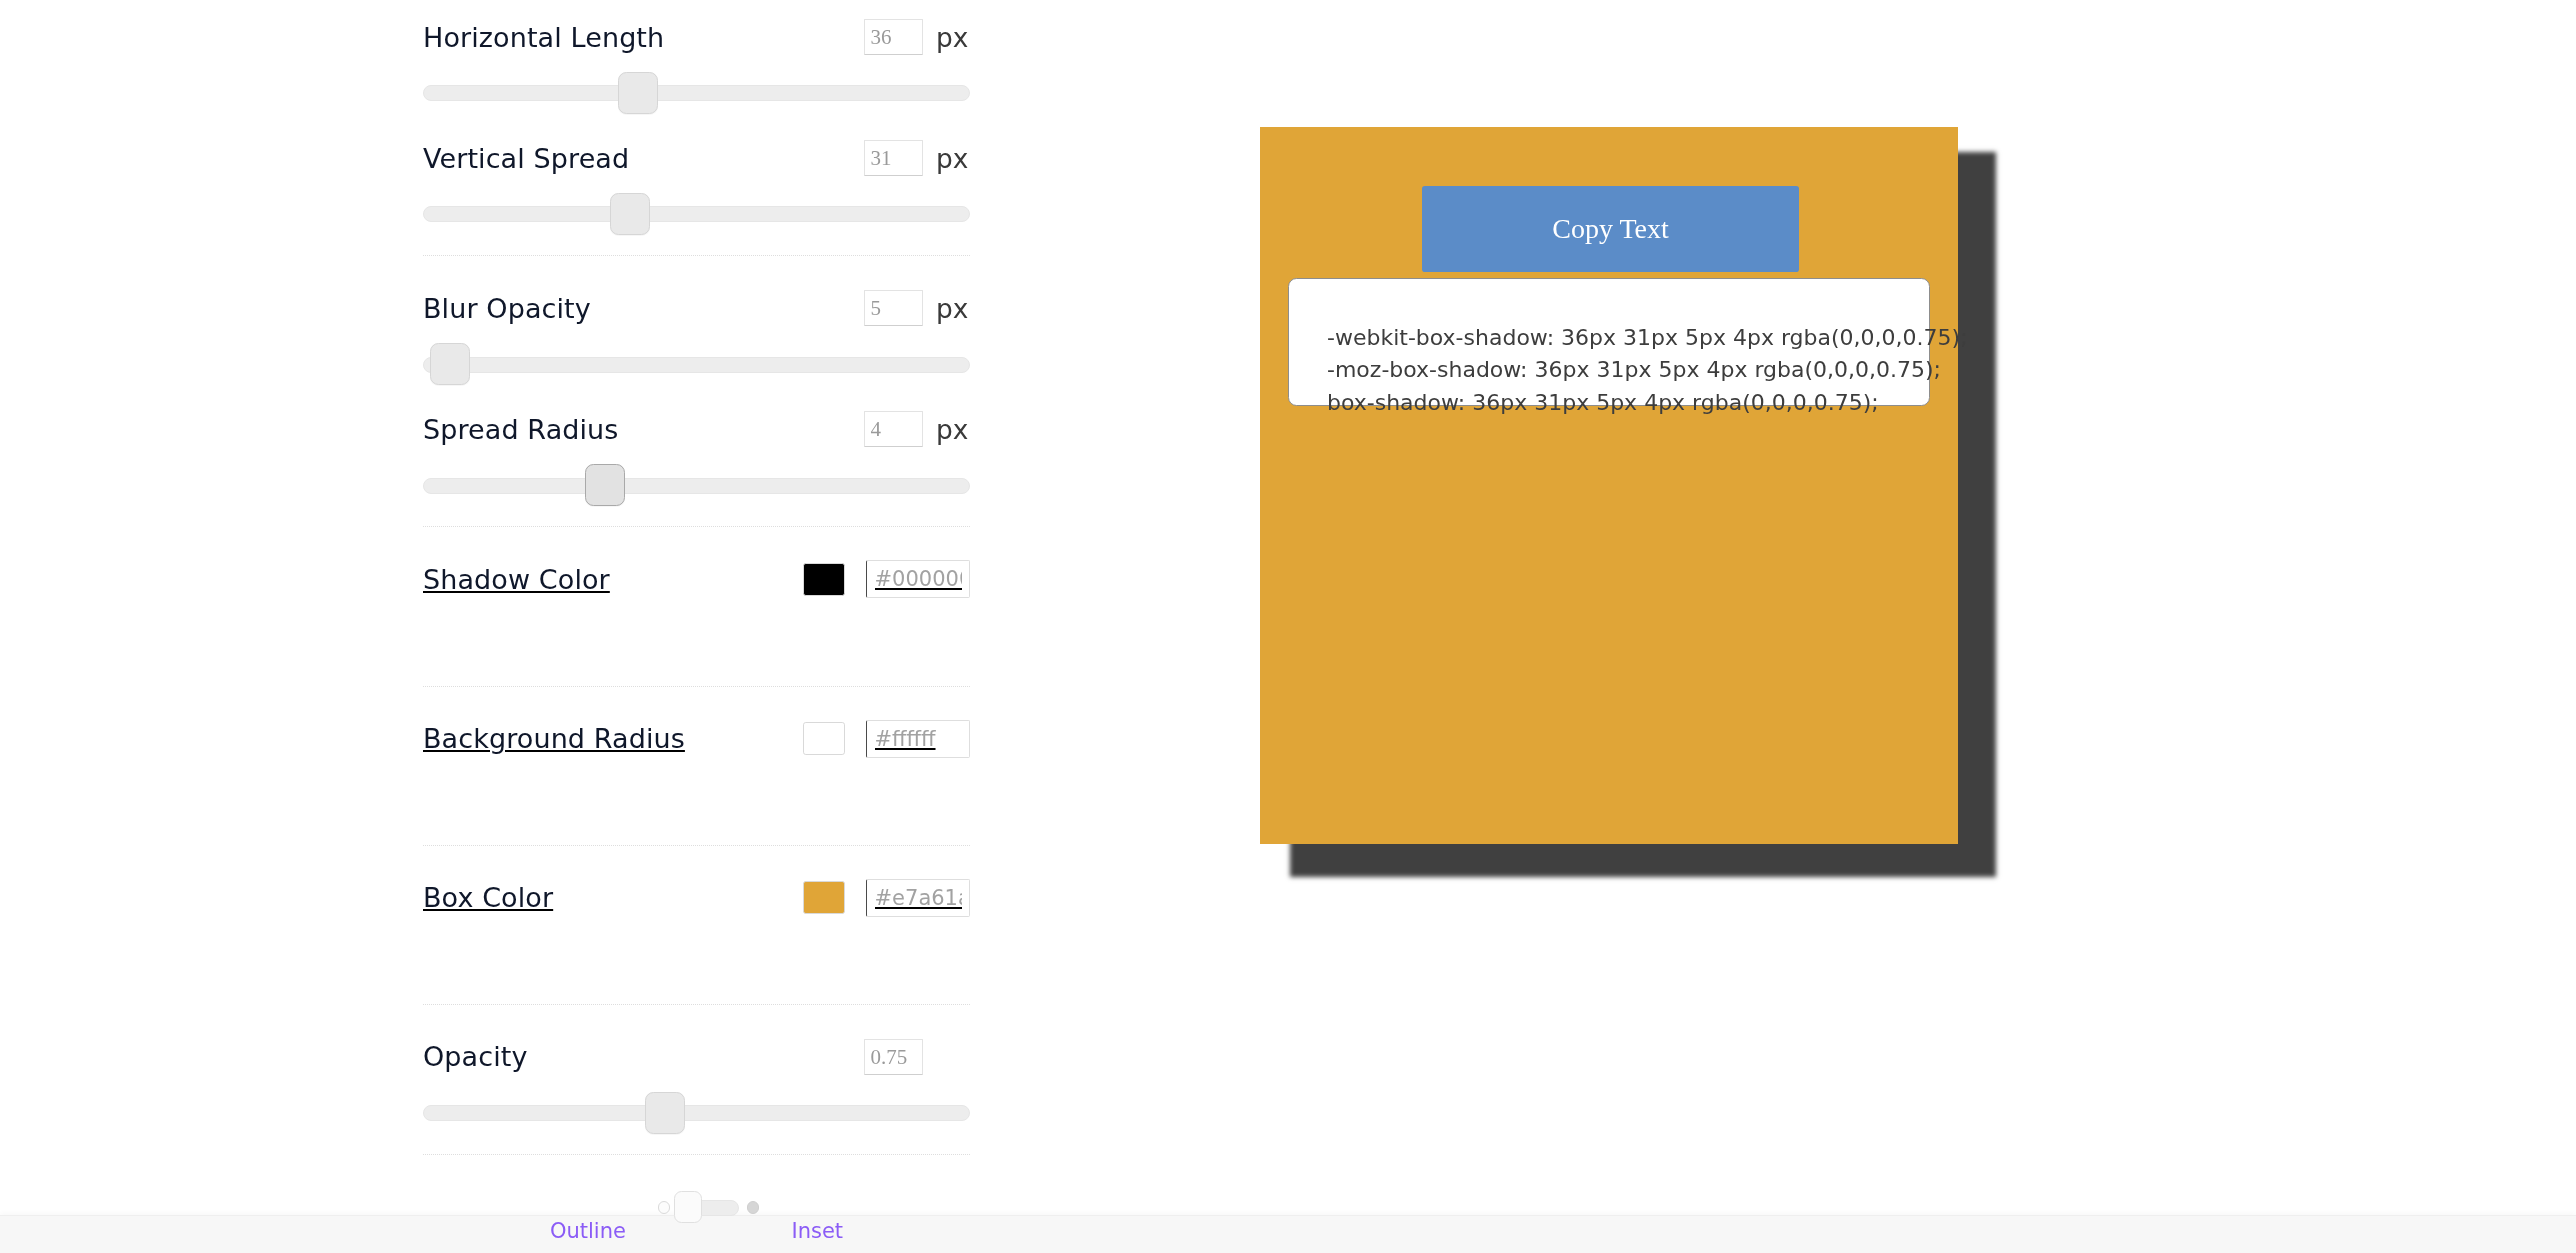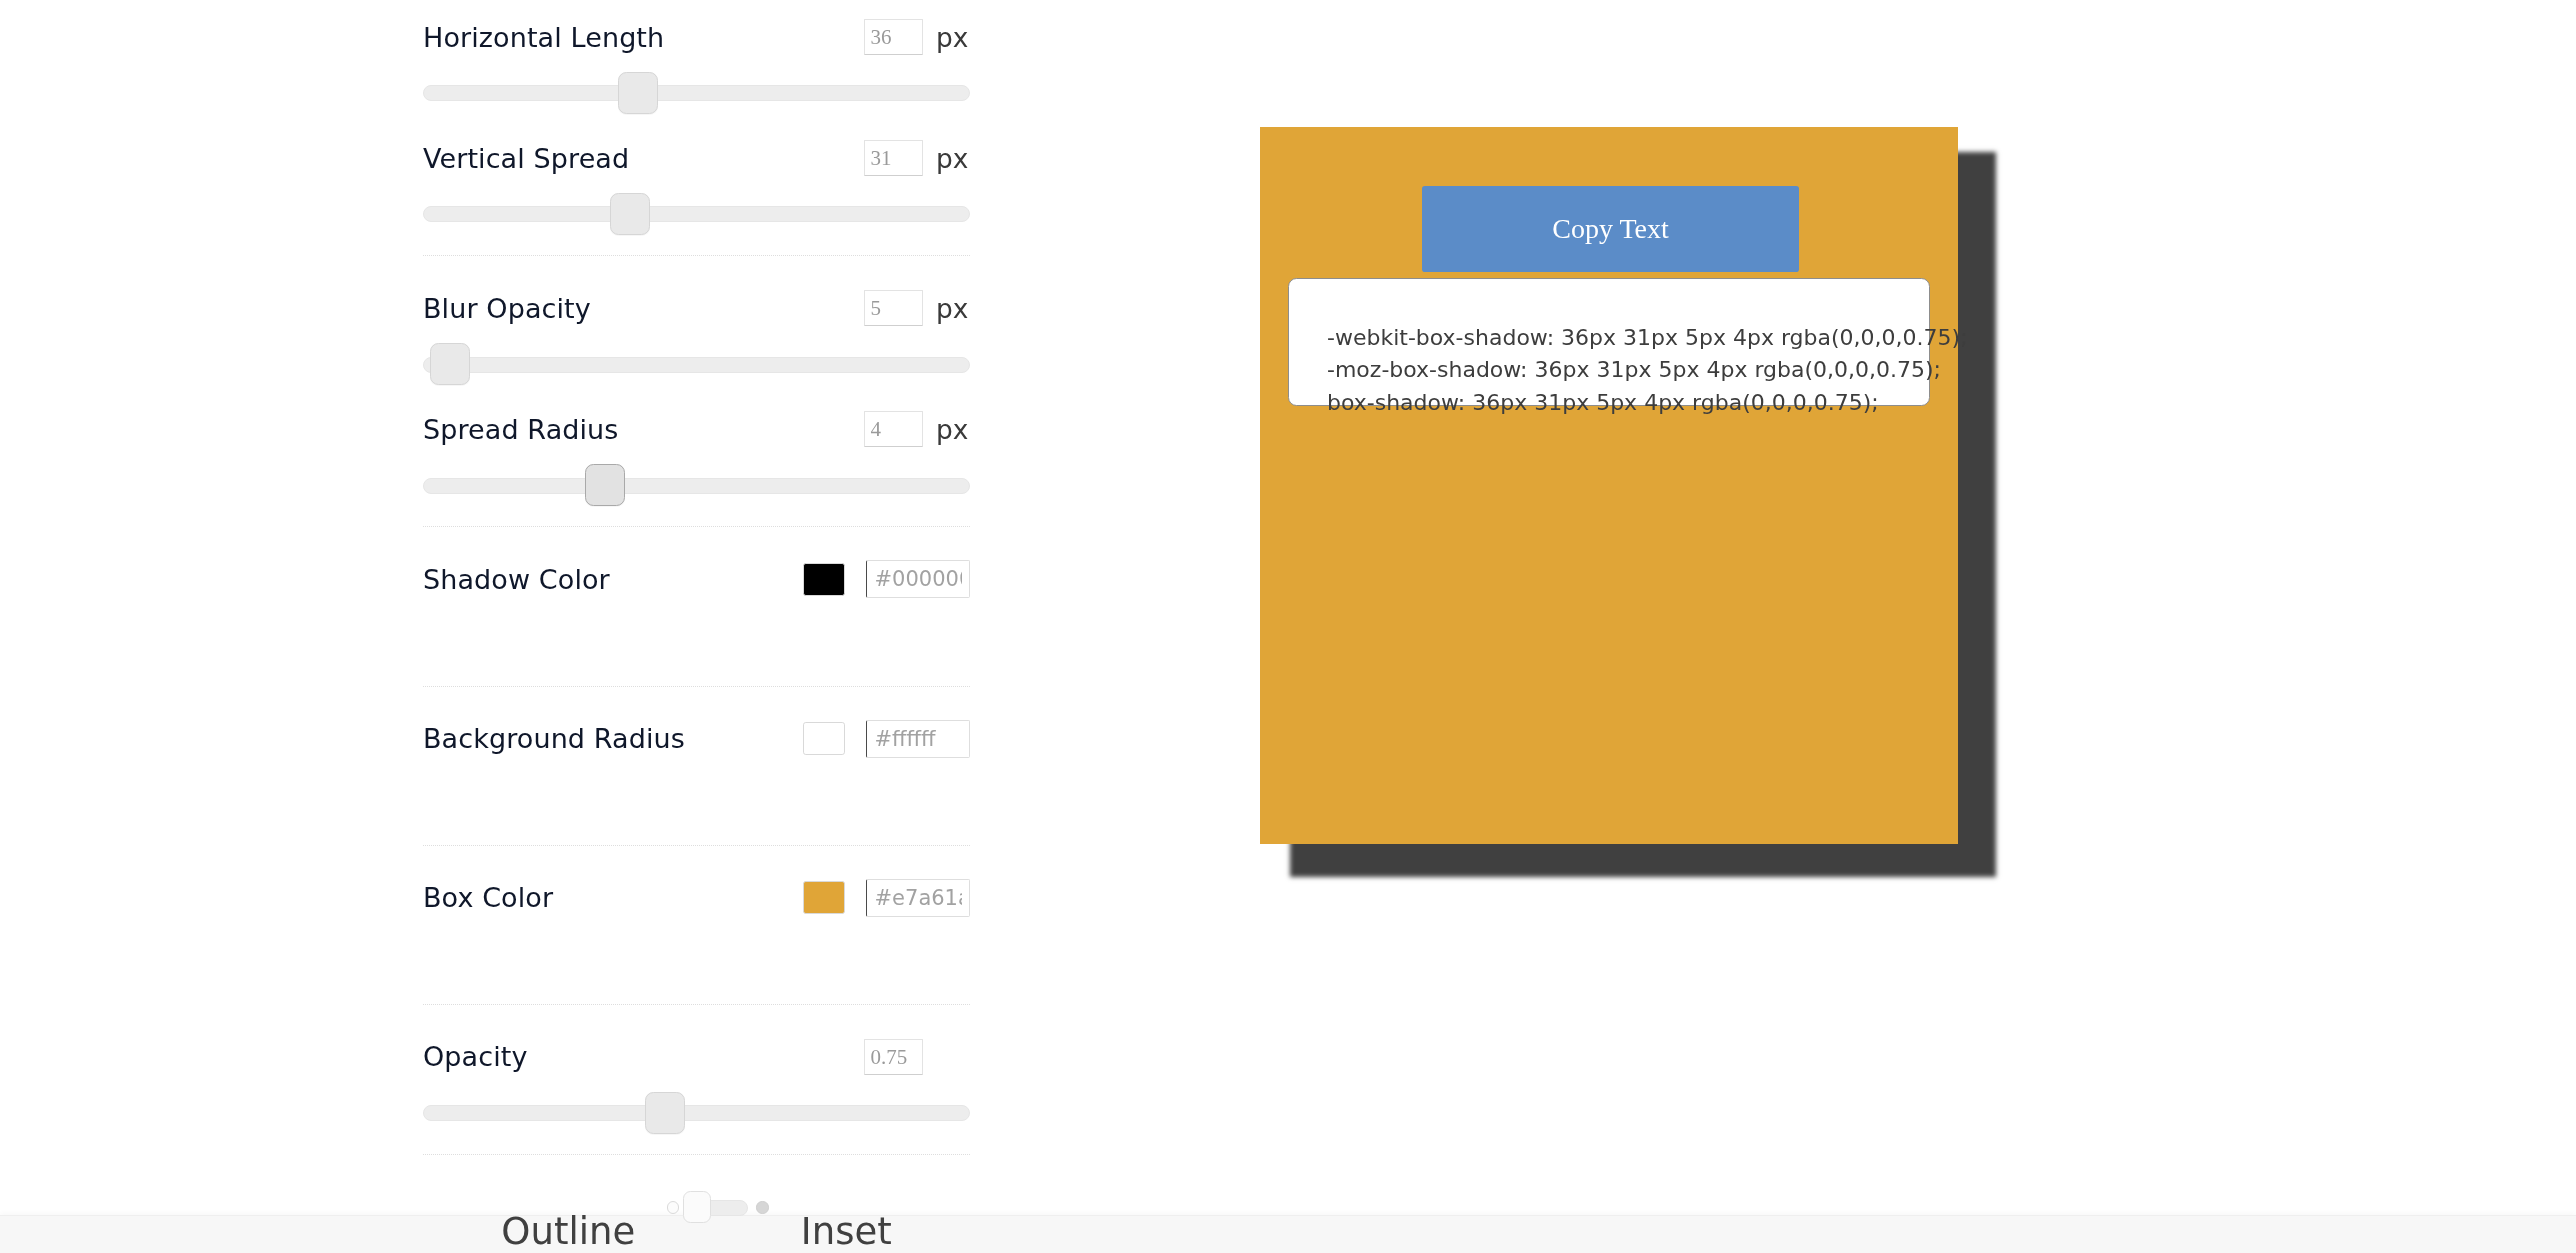--- a/index.html
+++ b/index.html
@@ -118,20 +118,21 @@
     border-top: 1.9px dotted #dedede;
     height: 0;
     margin: 13.2px 0 15px 0;
   }
 
   
   .color-head {
     display: flex;
     align-items: center;
     height: 74px;
+    text-decoration: underline;
   }
   .swatch {
     width: 42px;
     height: 33px;
     border: 0.9px solid #d9d9d9;
     border-radius: 2.8px;
     box-sizing: border-box;
     flex: 0 0 auto;
   }
   .hex-input {
@@ -152,22 +153,22 @@
 
   
   .toggle-row {
     display: flex;
     align-items: center;
     justify-content: center;
     height: 75px;
     gap: 0px;
   }
   .toggle-label {
-    font-size: 37px;
-    color: #404040;
+    font-size: 21px;
+    color: #8b5cf6;
     margin-top: 47px;
   }
   .toggle-widget {
     display: flex;
     align-items: center;
     margin: 0 32px;
   }
   .radio-dot {
     width: 12.3px;
     height: 12.3px;

